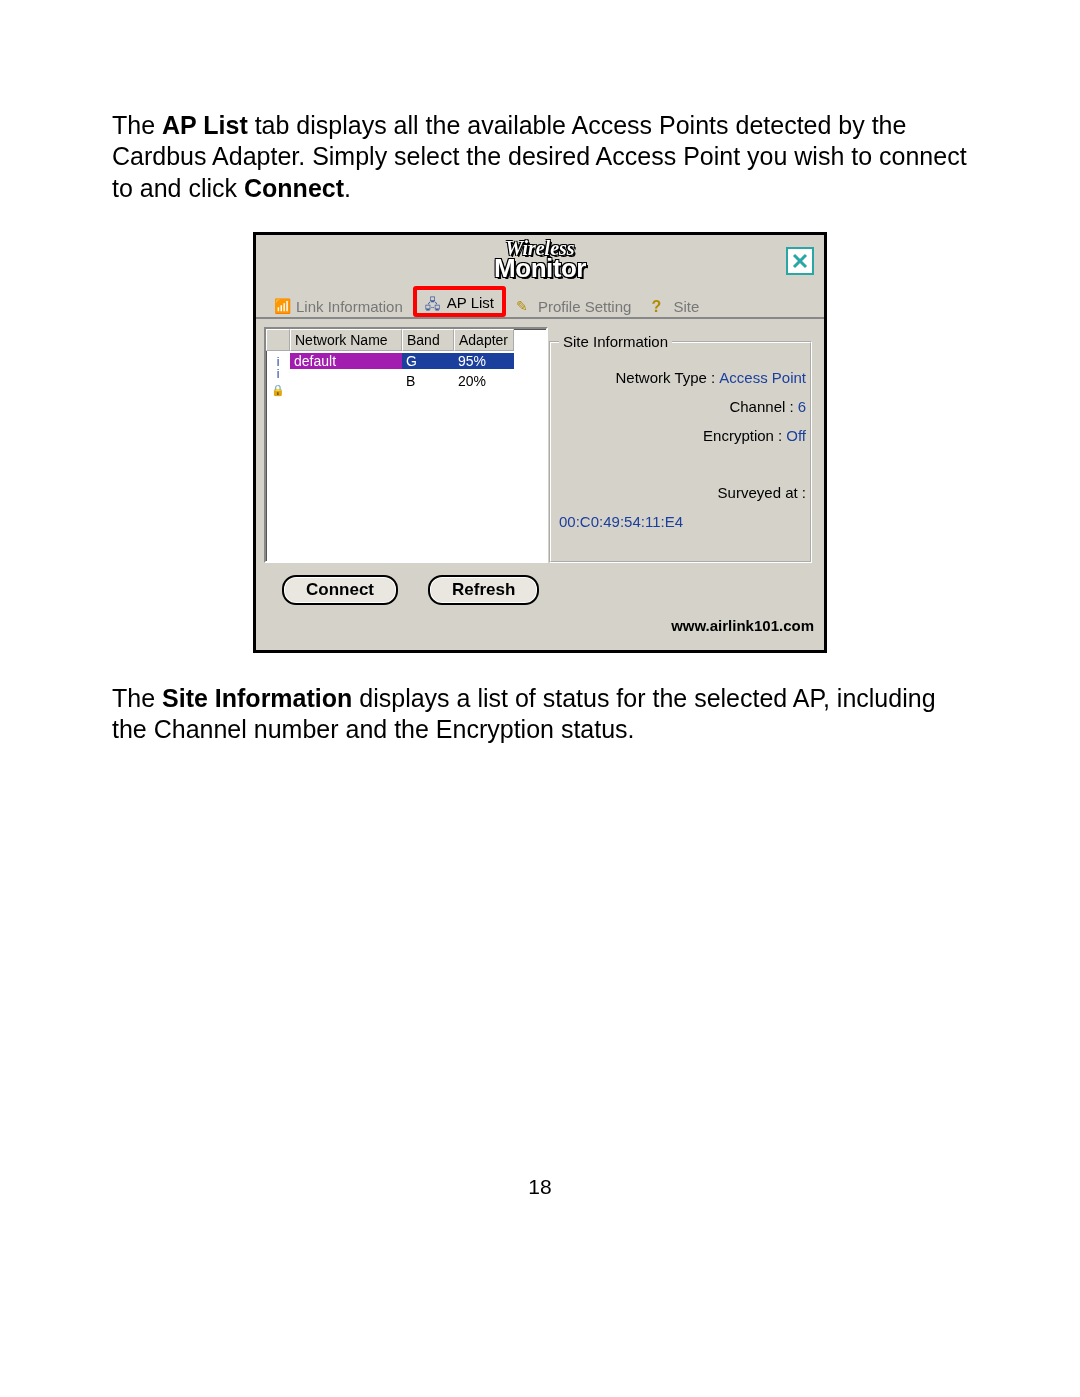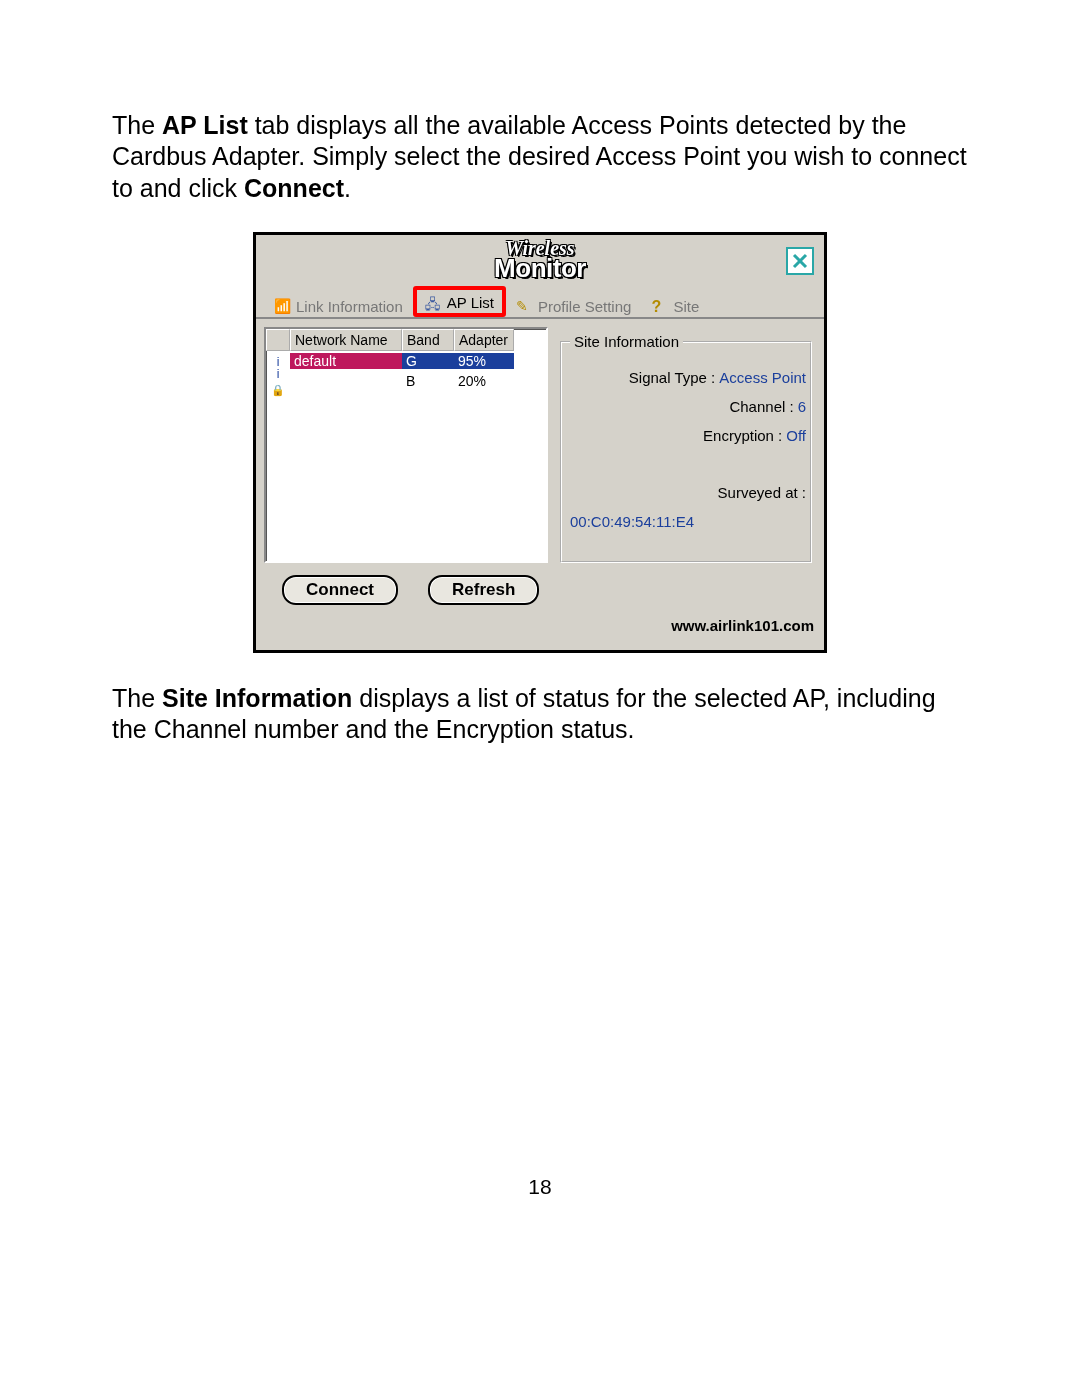--- a/index.html
+++ b/index.html
@@ -102,21 +102,21 @@
     border: 4px solid #f00;
     border-radius: 3px;
     background: #d5d2ca;
     color: #000;
     top: 0;
   }
   .tab-icon { width:18px; height:16px; display:inline-block; }
 
   .content-row {
     display: flex;
-    gap: 12px;
+    gap: 1px;
     padding: 8px;
   }
   .ap-table-wrap {
     width: 280px;
     background: #fff;
     border: 2px solid #888;
     border-right-color:#fff;
     border-bottom-color:#fff;
     box-shadow: inset 1px 1px 0 #555;
     display: flex;
@@ -134,21 +134,21 @@
     box-sizing:border-box;
   }
   .col-icon { width:24px; }
   .col-name { width:112px; }
   .col-band { width:52px; }
   .col-signal{ width:60px; }
   .ap-table-body { flex:1; min-height:210px; }
   .tr { display:flex; font-size:14px; height:20px; align-items:center;}
   .td { box-sizing:border-box; padding:0 4px;}
   .td.col-icon{ text-align:center; }
-  .row-selected .td.col-name { background:#be185d; color:#fff;}
+  .row-selected .td.col-name { background:#a21caf; color:#fff;}
   .row-selected .td.col-band, .row-selected .td.col-signal { background:#1b3f9c; color:#fff;}
 
   .siteinfo {
     flex:1;
     position:relative;
     margin-top:6px;
   }
   .fieldset-border {
     position:absolute;
     left:0; right:4px; top:8px; bottom:0;
@@ -270,21 +270,21 @@
             <div class="td col-signal">20%</div>
           </div>
         </div>
       </div>
 
       <div class="siteinfo">
         <div class="fieldset-border"></div>
         <span class="legend">Site Information</span>
         <div class="info-block">
           <div class="info-line">
-            <span class="info-label">Signal Type :</span>
+            <span class="info-label">Network Type :</span>
             <span class="info-value">Access Point</span>
           </div>
           <div class="info-line">
             <span class="info-label">Channel :</span>
             <span class="info-value">6</span>
           </div>
           <div class="info-line">
             <span class="info-label">Encryption :</span>
             <span class="info-value">Off</span>
           </div>

